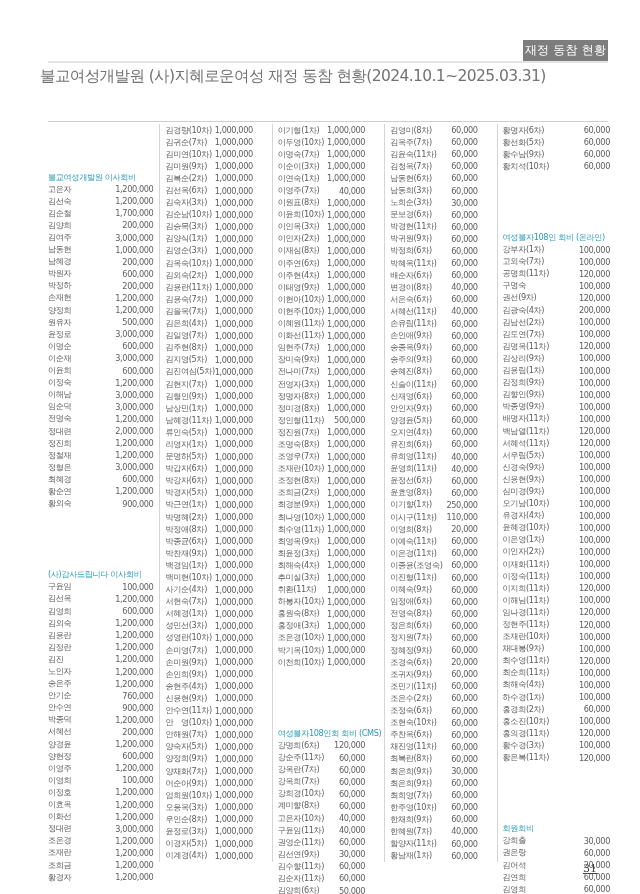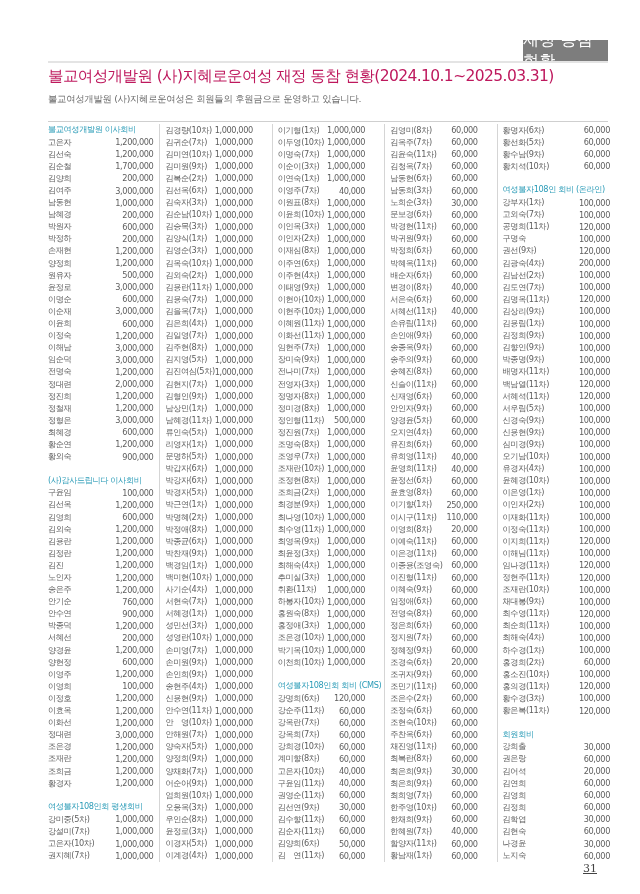--- a/index.html
+++ b/index.html
@@ -3,31 +3,31 @@
 <meta charset="utf-8">
 <style>
   html, body { margin: 0; padding: 0; background: #ffffff; }
   body {
     width: 640px; height: 894px; position: relative; overflow: hidden;
     font-family: "DejaVu Sans", "Liberation Sans", sans-serif;
     color: #555555;
   }
   .badge {
     position: absolute; left: 523px; top: 40px; width: 85px; height: 21px;
-    background: #7d7d7d; color: #ffffff; font-size: 16px;
+    background: #7d7d7d; color: #ffffff; font-size: 12px;
     display: flex; align-items: center; justify-content: center;
     letter-spacing: 0.2px;
   }
   .top-rule {
     position: absolute; left: 48px; top: 61px; width: 560px; height: 2px;
     background: #e4e4e4;
   }
   .title {
-    position: absolute; left: 48px; top: 66px; width: 580px;
-    font-size: 15.5px; color: #be185d; letter-spacing: -0.6px; white-space: nowrap;
+    position: absolute; left: 40px; top: 66px; width: 580px;
+    font-size: 15.5px; color: #737373; letter-spacing: -0.6px; white-space: nowrap;
   }
   .intro {
     position: absolute; left: 48px; top: 92px; font-size: 9.4px; line-height: 14.5px;
     color: #6c6c6c; letter-spacing: -0.3px;
   }
   .intro-rule {
     position: absolute; left: 48px; top: 121px; width: 560px; height: 1px;
     background: #cfcfcf;
   }
   .columns {
@@ -44,37 +44,36 @@
   .col.c1, .col.c2, .col.c3 { padding-left: 5px; padding-right: 20px; }
   .col.c4 { padding-left: 5px; }
   .row {
     display: flex; justify-content: space-between; align-items: center;
     height: 12.1px; font-size: 8.2px; color: #5e5e5e; letter-spacing: -0.4px;
     white-space: nowrap;
   }
   .row .amt { text-align: right; }
   .heading {
     height: 12.1px; font-size: 8.2px; color: #2a9bb7; letter-spacing: -0.4px;
-    display: flex; white-space: nowrap;
+    display: flex; align-items: center; white-space: nowrap; margin-top: 47px;
   }
   .heading.underline span { }
   .gap { height: 12.1px; }
   .pageno {
     position: absolute; left: 583px; top: 862px; font-family: "DejaVu Serif", "Liberation Serif", serif;
     font-size: 11px; color: #444444; text-decoration: underline;
   }
 </style>
 </head>
 <body>
 
 <div class="badge">재정 동참 현황</div>
 <div class="top-rule"></div>
 <div class="title">불교여성개발원 (사)지혜로운여성 재정 동참 현황(2024.10.1~2025.03.31)</div>
 <div class="intro">
-  <div>불교여성개발원 (사)지혜로운여성은 회원들의 후원금으로 운영하고 있습니다.</div>
 </div>
 <div class="intro-rule"></div>
 
 <div class="columns">
   <div class="col c0">
       <div class="heading">
         <span>불교여성개발원 이사회비</span>
       </div>
       <div class="row">
         <span class="name">고은자</span>

